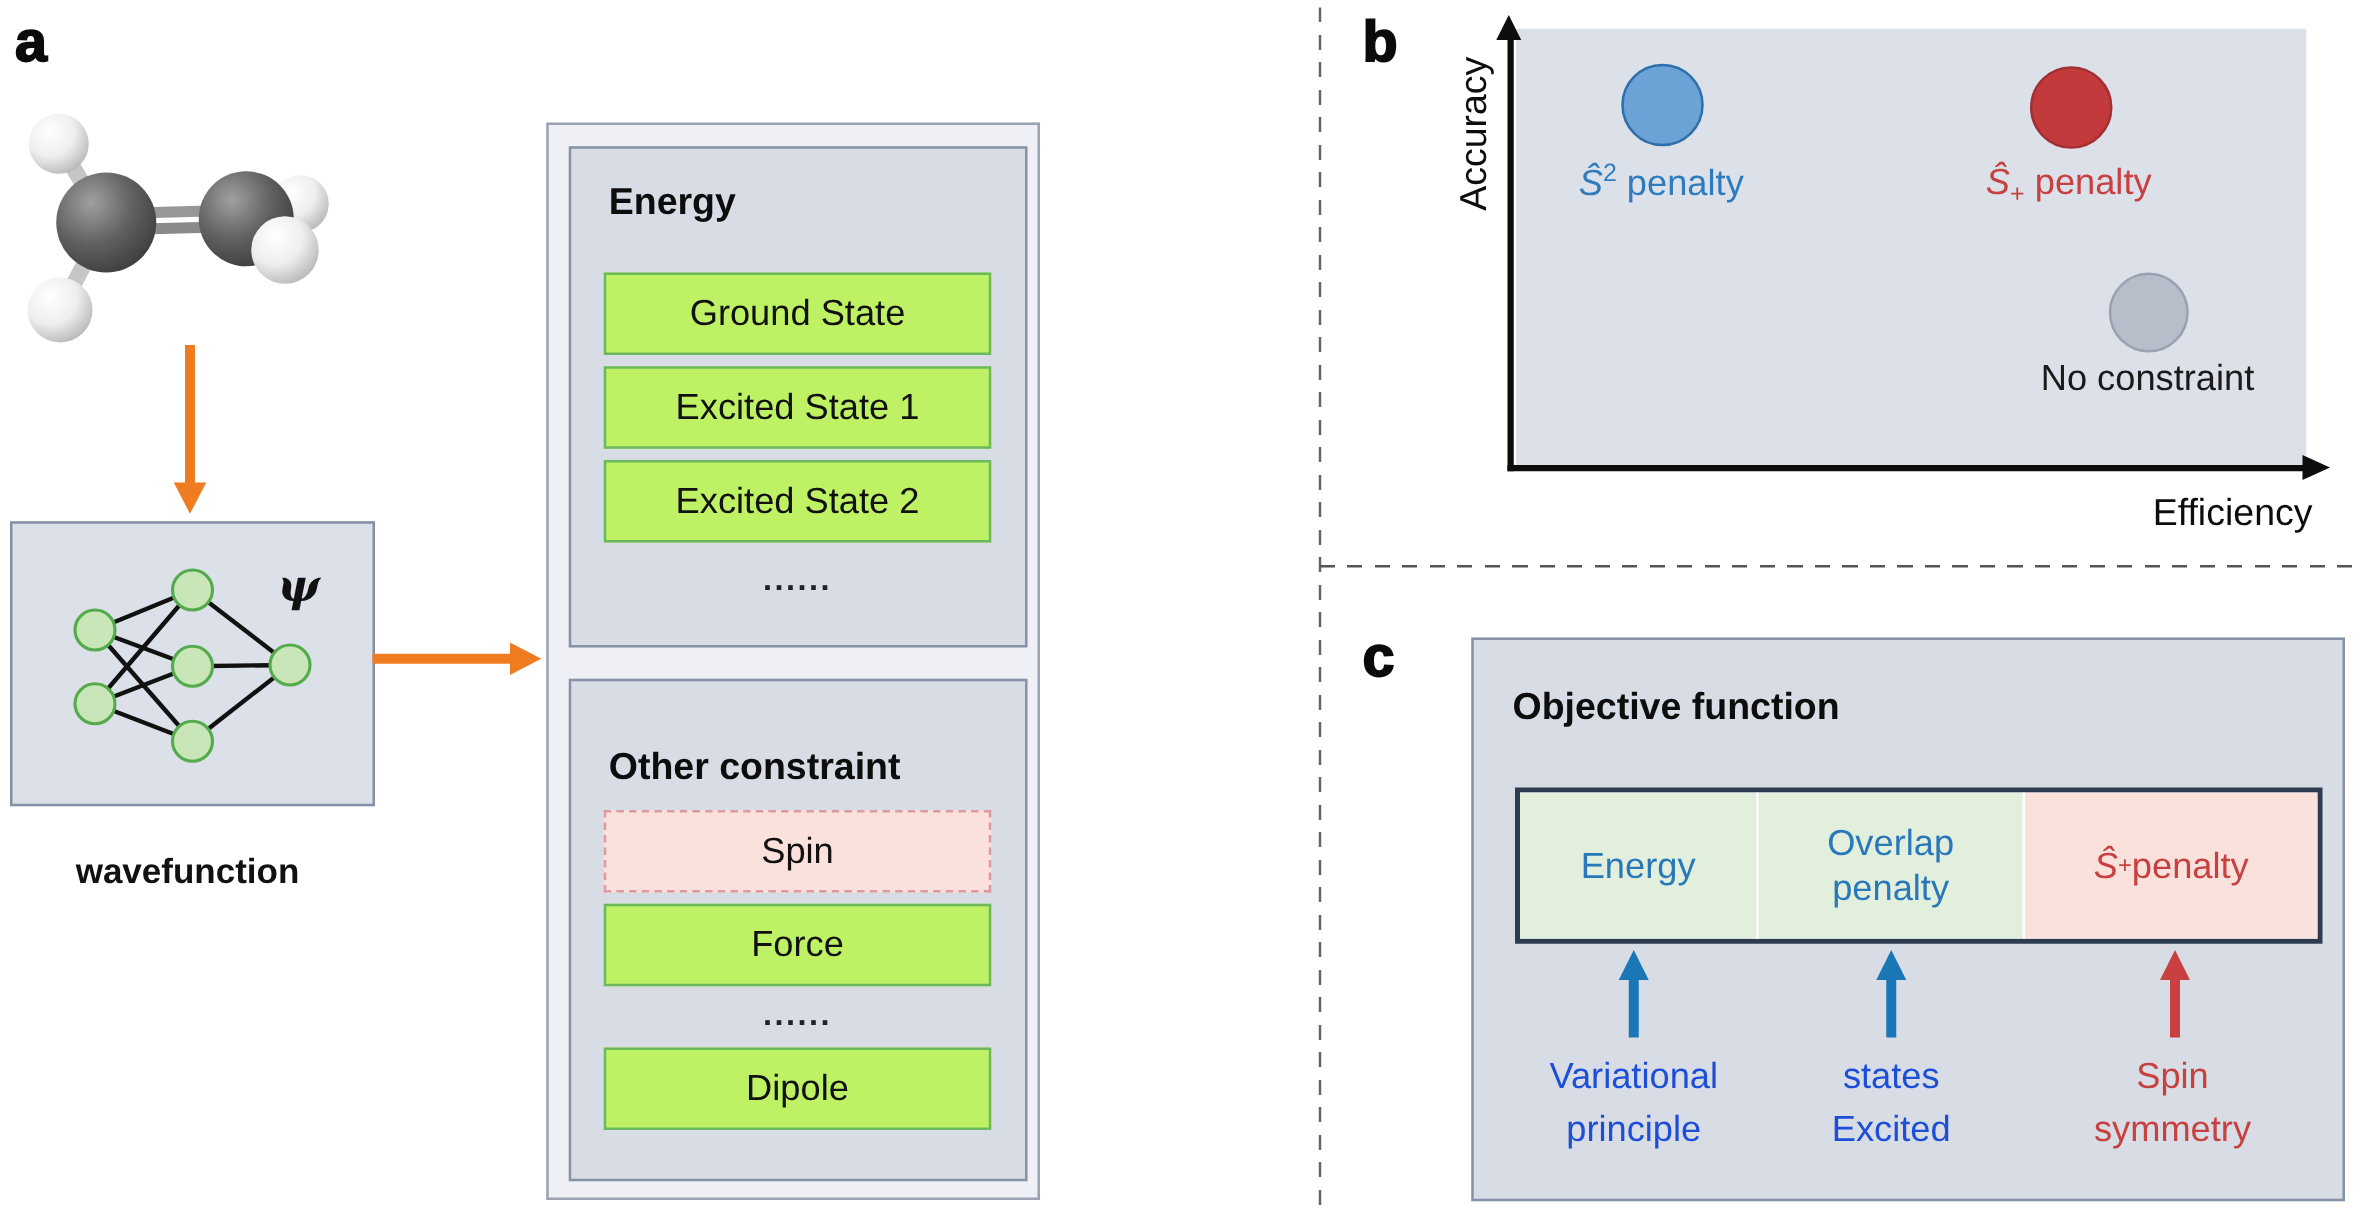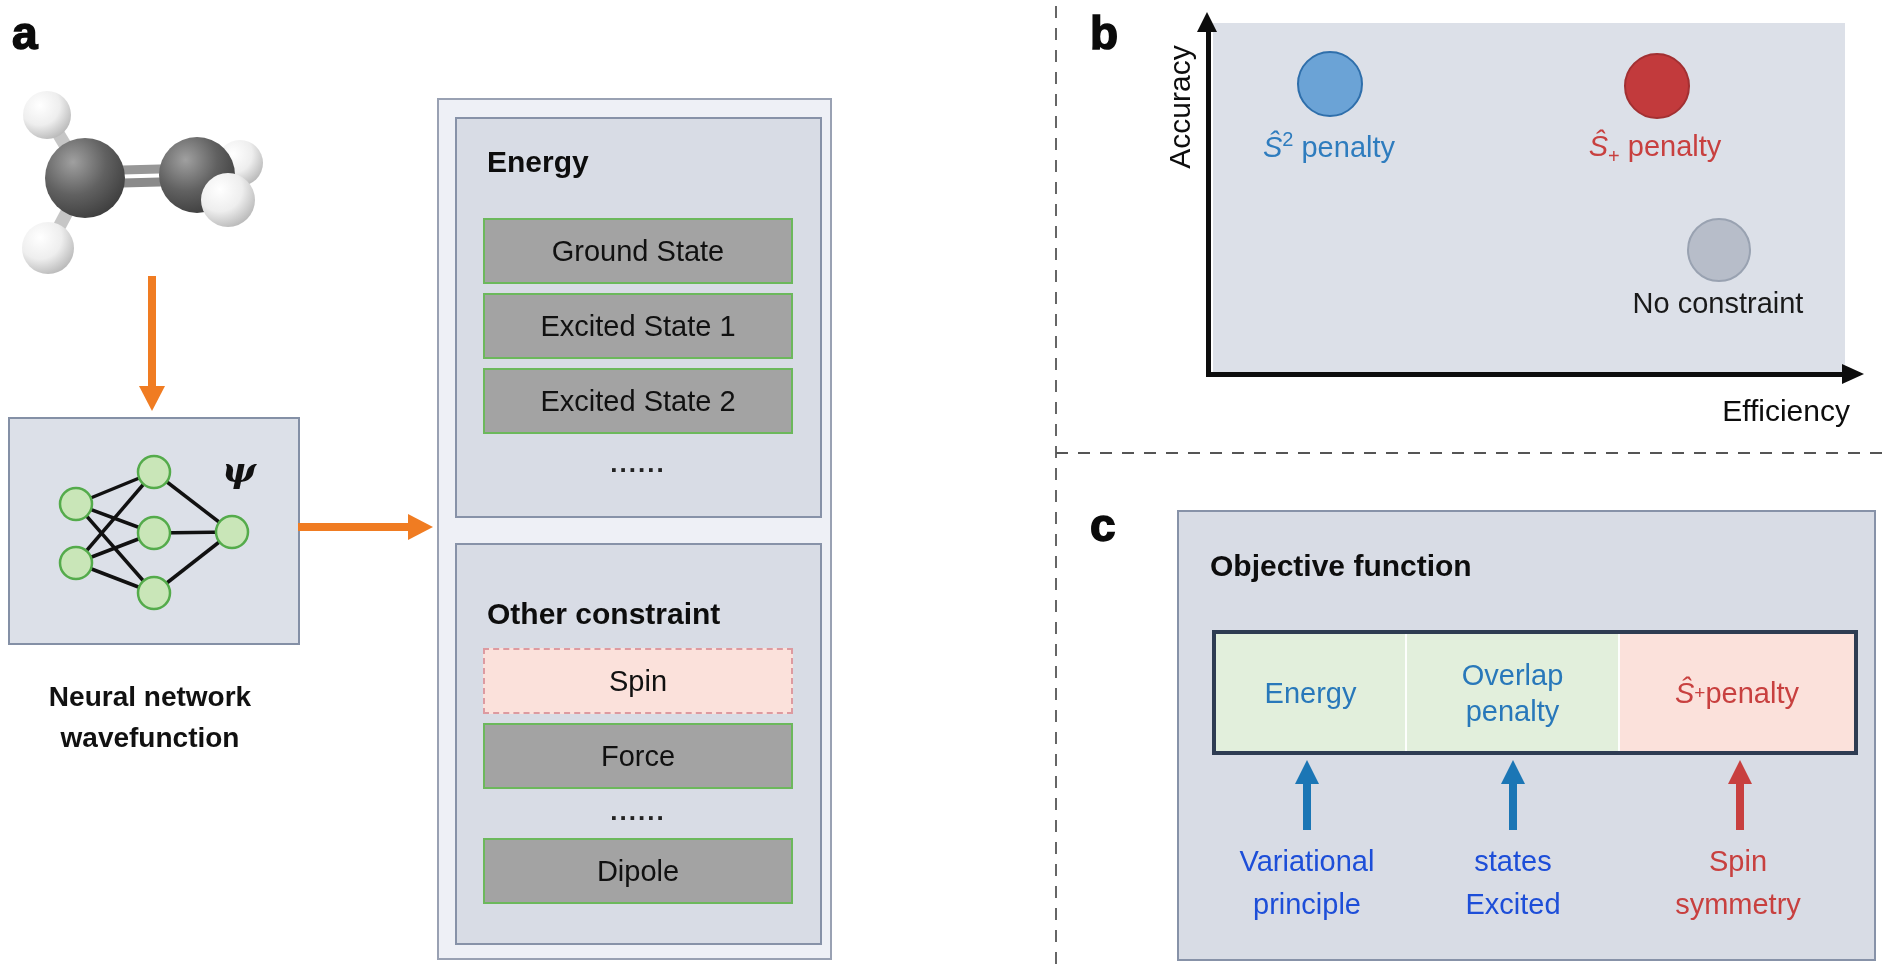--- a/index.html
+++ b/index.html
@@ -16,21 +16,21 @@
   .orange-head-v{left:139px;top:386px;width:0;height:0;border-left:13px solid transparent;border-right:13px solid transparent;border-top:25px solid #f07c22;}
   .orange-shaft-h{left:298px;top:523px;width:112px;height:8px;background:#f07c22;}
   .orange-head-h{left:408px;top:514px;width:0;height:0;border-top:13px solid transparent;border-bottom:13px solid transparent;border-left:25px solid #f07c22;}
   .outputs-container{left:437px;top:98px;width:391px;height:858px;background:#eef0f6;border:2px solid #99a1b3;}
   .gray-panel{background:#d8dce5;border:2px solid #8792a8;}
   .energy-panel{left:455px;top:117px;width:363px;height:397px;}
   .obs-panel{left:455px;top:543px;width:363px;height:398px;}
   .panel-heading{font-size:30px;font-weight:bold;color:#0d0d0d;}
   .item-box{left:483px;width:310px;height:66px;display:flex;align-items:center;justify-content:center;
             font-size:29px;color:#111;box-sizing:border-box;}
-  .green{background:#a3a3a3;border:2px solid #6cb85c;}
+  .green{background:#bef264;border:2px solid #6cb85c;}
   .pink{background:#fbe1db;border:2px dashed #dd9aa0;}
   .dots{left:483px;width:310px;text-align:center;font-size:26px;font-weight:bold;letter-spacing:2px;color:#222;}
 
   
   .vdash{left:1055px;top:6px;width:2px;height:966px;
          background-image:repeating-linear-gradient(to bottom,#666 0px,#666 12px,transparent 12px,transparent 22px);}
   .hdash{left:1056px;top:452px;width:830px;height:2px;
          background-image:repeating-linear-gradient(to right,#555 0px,#555 12px,transparent 12px,transparent 22px);}
 
   
@@ -132,21 +132,20 @@
         <circle cx="222" cy="113" r="16"></circle>
       </g>
     </svg>
   </div>
   <div class="abs psi">ψ</div>
 
   <div class="abs orange-shaft-h"></div>
   <div class="abs orange-head-h"></div>
 
   <div class="abs nn-caption">
-    <div>Neural network</div>
     <div>wavefunction</div>
   </div>
 
   <div class="abs outputs-container"></div>
 
   <div class="abs gray-panel energy-panel"></div>
   <div class="abs panel-heading" style="left:487px;top:145px;">Energy</div>
   <div class="abs item-box green" style="top:218px;">Ground State</div>
   <div class="abs item-box green" style="top:293px;">Excited State 1</div>
   <div class="abs item-box green" style="top:368px;">Excited State 2</div>

